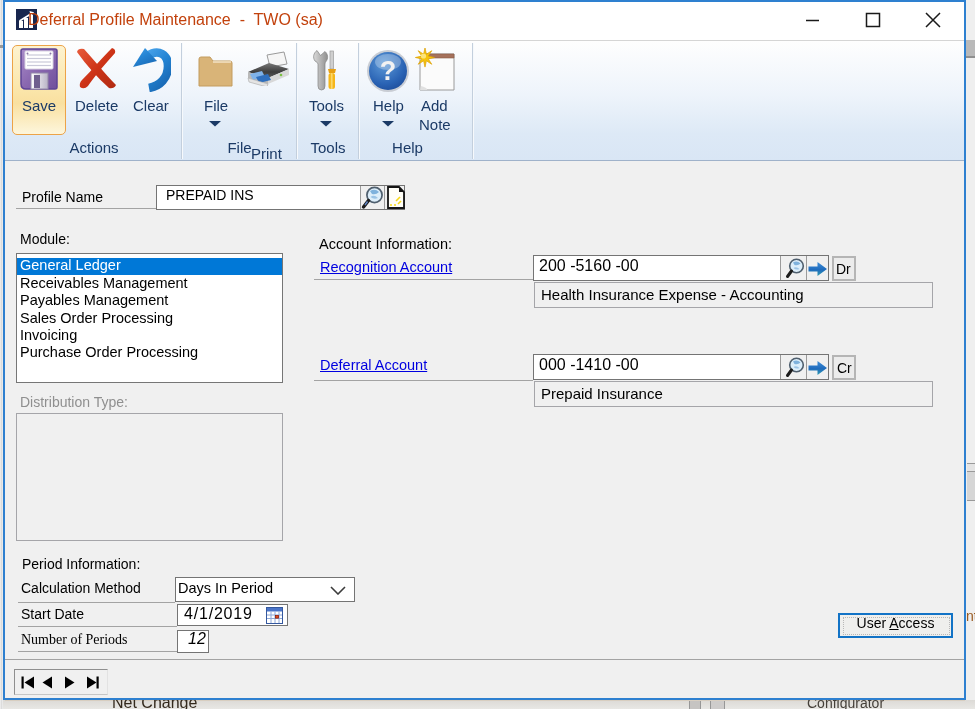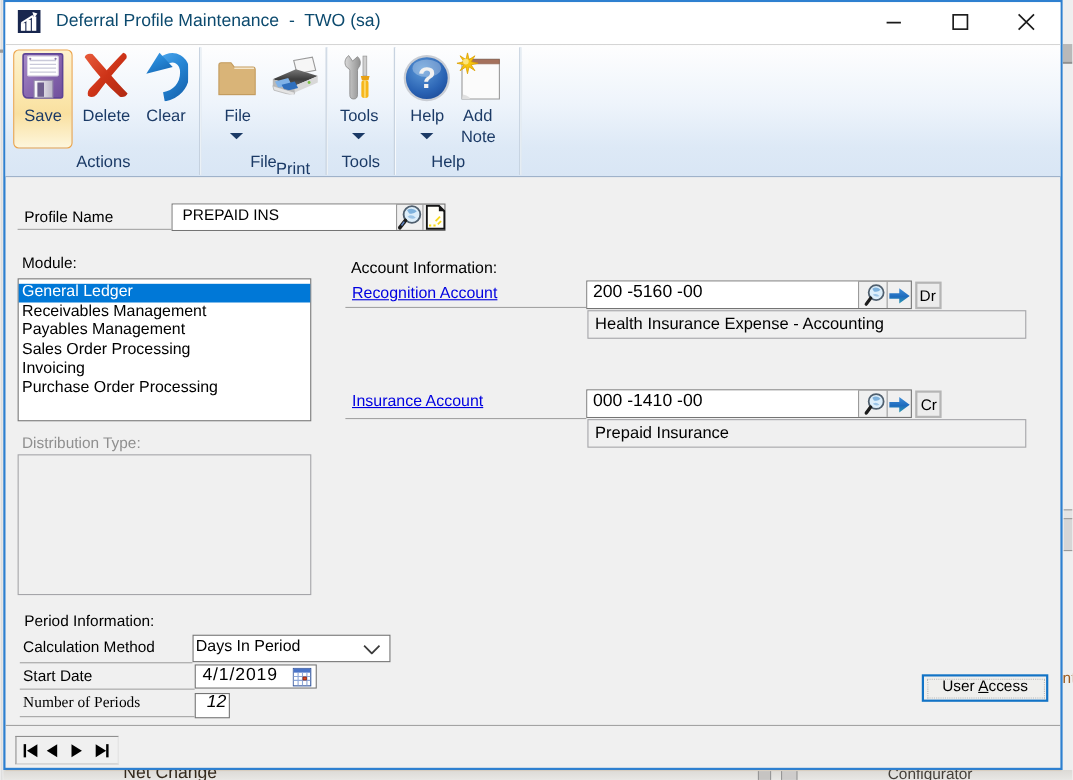--- a/index.html
+++ b/index.html
@@ -43,21 +43,21 @@
   <div class="abs" style="left:5px;top:2px;width:959px;height:39px;background:#fff;border-bottom:1px solid #d5d5d5;box-sizing:border-box;"></div>
 
   <svg class="abs" style="left:16px;top:9px;" width="21" height="21" viewBox="0 0 21 21">
     <rect x="0" y="0" width="21" height="21" fill="#18264e"></rect>
     <rect x="3" y="12" width="4" height="7" fill="#fff"></rect>
     <rect x="8" y="9" width="4" height="10" fill="#fff"></rect>
     <rect x="13" y="6" width="4" height="13" fill="#fff"></rect>
     <path d="M3.5 12 L14 5.5" stroke="#fff" stroke-width="1.8" fill="none"></path>
     <path d="M13.5 2 L18 3.2 L15 7.5 Z" fill="#fff"></path>
   </svg>
-  <div class="abs t15" style="left:51px;top:12px;color:#0c4a6e;font-size:16px;">Deferral Profile Maintenance  -  TWO (sa)</div>
+  <div class="abs t15" style="left:28px;top:12px;color:#c2410c;font-size:16px;">Deferral Profile Maintenance  -  TWO (sa)</div>
 
   <svg class="abs" style="left:800px;top:8px;" width="150" height="24" viewBox="0 0 150 24">
     <path d="M6 12.5 H19" stroke="#1a1a1a" stroke-width="1.5"></path>
     <rect x="66.5" y="5.5" width="13" height="13" fill="none" stroke="#1a1a1a" stroke-width="1.5"></rect>
     <path d="M126 5 L140 19 M140 5 L126 19" stroke="#1a1a1a" stroke-width="1.5"></path>
   </svg>
 
   <div class="abs" style="left:5px;top:41px;width:959px;height:120px;background:linear-gradient(#fefefe,#eef4fb 45%,#dde9f6 78%,#d9e6f5);border-bottom:1px solid #9fb2ca;box-sizing:border-box;"></div>
 
   <div class="abs" style="left:181px;top:43px;width:1px;height:116px;background:#c3cfdd;border-right:1px solid #f6f9fc;"></div>
@@ -287,21 +287,21 @@
   <div class="abs" style="left:533px;top:255px;width:296px;height:26px;border:1px solid #747474;box-sizing:border-box;background:#f0f0f0;"></div>
   <div class="abs" style="left:534px;top:256px;width:246px;height:24px;background:#fff;"></div>
   <div class="abs" style="left:780px;top:256px;width:1px;height:24px;background:#9b9b9b;"></div>
   <div class="abs" style="left:806px;top:256px;width:1px;height:24px;background:#9b9b9b;"></div>
   <div class="abs t15 f16" style="left:539px;top:258px;">200 -5160 -00</div>
   <div class="abs" style="left:832px;top:256px;width:24px;height:25px;background:#ececec;border:2px solid #b5b5b5;box-sizing:border-box;"></div>
   <div class="abs t15 f14" style="left:836px;top:262px;">Dr</div>
   <div class="abs desc" style="left:534px;top:282px;width:399px;height:26px;"></div>
   <div class="abs t15" style="left:541px;top:287px;">Health Insurance Expense - Accounting</div>
 
-  <div class="abs t15 f145 link" style="left:320px;top:358px;">Insurance Account</div>
+  <div class="abs t15 f145 link" style="left:320px;top:358px;">Deferral Account</div>
   <div class="abs divline" style="left:314px;top:380px;width:219px;"></div>
   <div class="abs" style="left:533px;top:354px;width:296px;height:26px;border:1px solid #747474;box-sizing:border-box;background:#f0f0f0;"></div>
   <div class="abs" style="left:534px;top:355px;width:246px;height:24px;background:#fff;"></div>
   <div class="abs" style="left:780px;top:355px;width:1px;height:24px;background:#9b9b9b;"></div>
   <div class="abs" style="left:806px;top:355px;width:1px;height:24px;background:#9b9b9b;"></div>
   <div class="abs t15 f16" style="left:539px;top:357px;">000 -1410 -00</div>
   <div class="abs" style="left:832px;top:355px;width:24px;height:25px;background:#ececec;border:2px solid #b5b5b5;box-sizing:border-box;"></div>
   <div class="abs t15 f14" style="left:837px;top:361px;">Cr</div>
   <div class="abs desc" style="left:534px;top:381px;width:399px;height:26px;"></div>
   <div class="abs t15" style="left:541px;top:386px;">Prepaid Insurance</div>

